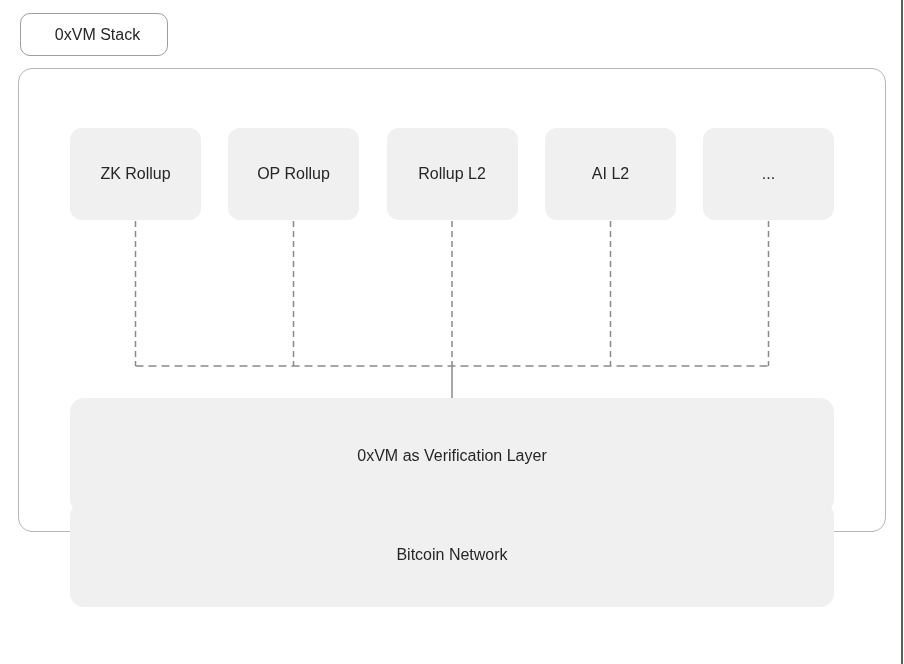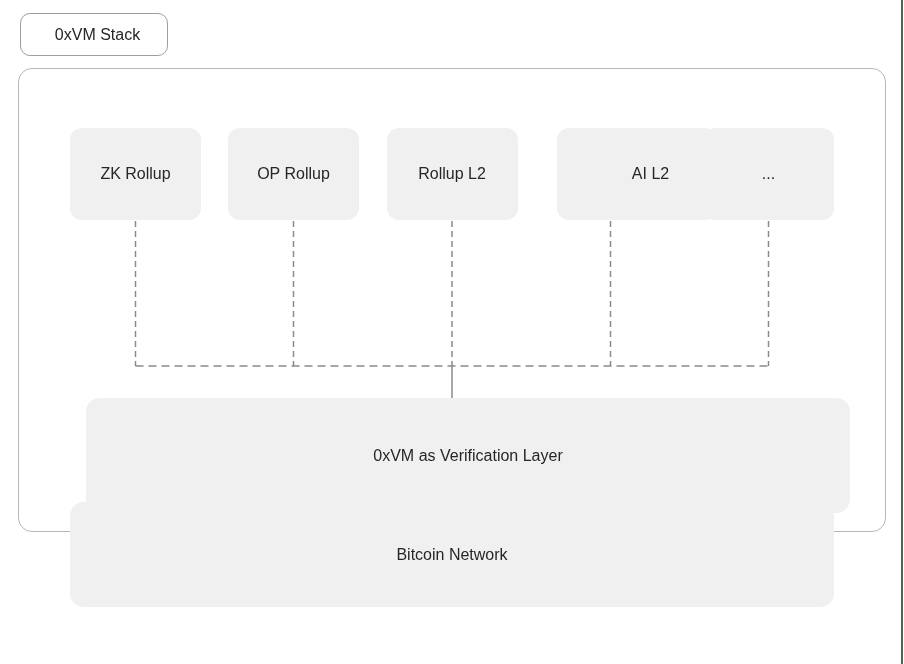--- a/index.html
+++ b/index.html
@@ -52,21 +52,21 @@
     background: var(--box-fill, #f0f0f0);
     border-radius: 12px;
     display: flex; align-items: center; justify-content: center;
     font-size: 16px;
     z-index: 2;
   }
   .l2-box:nth-of-type(1) { left: 70px;  }
   #l2-1 { left: 70px; }
   #l2-2 { left: 228px; }
   #l2-3 { left: 386.5px; }
-  #l2-4 { left: 557px; padding-left: 28px; }
+  #l2-4 { left: 545px; }
   #l2-5 { left: 703px; }
 
   
   .connector-svg {
     position: absolute;
     left: 0; top: 0;
     width: 904px; height: 664px;
     z-index: 1;
     pointer-events: none;
   }
@@ -94,21 +94,21 @@
   .wide-box {
     position: absolute;
     left: 70px;
     width: 764px;
     background: var(--box-fill, #f0f0f0);
     border-radius: 14px;
     display: flex; align-items: center; justify-content: center;
     font-size: 16px;
     z-index: 3;
   }
-  .verification-box { top: 398px; height: 115px; margin-left: 16px; }
+  .verification-box { top: 398px; height: 115px; }
   .bitcoin-box      { top: 502px; height: 105px; }
 
   
   .right-edge-accent {
     position: absolute;
     left: 901px; top: 0;
     width: 2px; height: 664px;
     background: var(--accent-edge, #4d6850);
     z-index: 5;
   }

